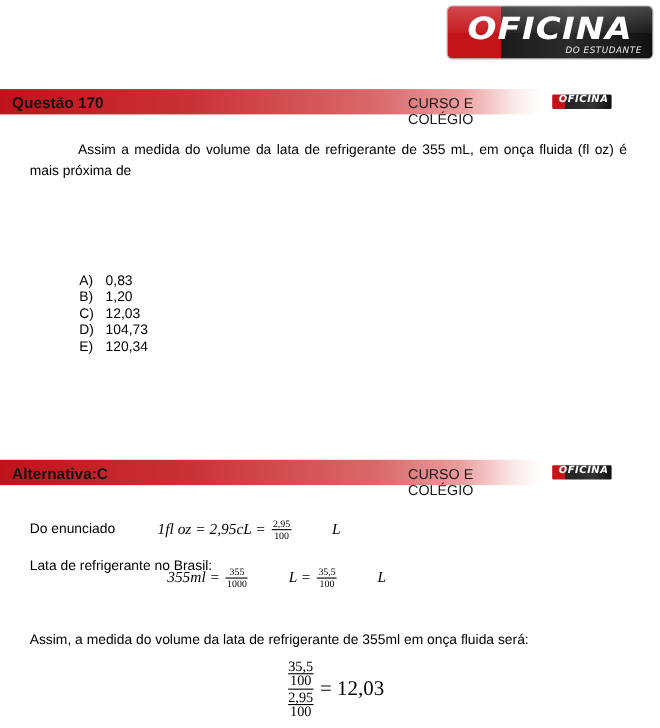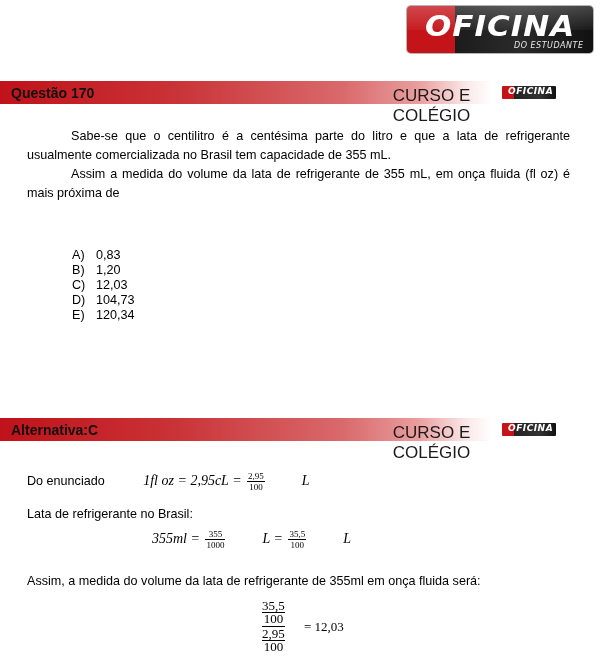--- a/index.html
+++ b/index.html
@@ -30,21 +30,21 @@
 
     
     .bar {
       position: absolute; left: 0; width: 492px; height: 23px;
       background: linear-gradient(90deg, #c0121a 0%, #c93236 35%, #d96a6c 70%, #ea9d9e 85%, #fbe9e9 95%, #ffffff 100%);
     }
     .bar .bar-title {
       position: absolute; left: 11px; top: 4px; font-size: 14px; font-weight: bold; color: #111;
     }
     .bar .bar-right {
-      position: absolute; left: 371px; top: 5px; font-size: 17px; color: #1a1a1a; text-align: center;
+      position: absolute; left: 371px; top: 5px; font-size: 13px; color: #1a1a1a;
     }
     .bar .mini-logo {
       position: absolute; left: 502px; top: 5px; width: 54px; height: 13px;
       background: linear-gradient(90deg, #c4141a 0%, #c4141a 22%, #222 22%, #333 70%, #111 100%);
       border-radius: 1px;
     }
     .bar .mini-logo span {
       position: absolute; left: 6px; top: 0px; font-size: 9px; font-weight: bold; font-style: italic;
       color: #fff; letter-spacing: 0.5px; font-family: "DejaVu Sans", sans-serif;
     }
@@ -74,40 +74,39 @@
     .frac .den { display: block; font-size: 9px; line-height: 10px; padding: 0 1px; }
 
     .bigfrac {
       position: absolute; left: 262px; top: 600px; font-family: "Liberation Serif", serif; font-size: 13px;
       text-align: center;
     }
     .bigfrac .stack { display: inline-block; vertical-align: middle; text-align: center; }
     .bigfrac .row { display: block; line-height: 12px; }
     .bigfrac .line { border-top: 1px solid #000; display: block; }
     .bigfrac .mainline { border-top: 1.5px solid #000; display: block; margin: 1px 0; }
-    .bigfrac .eq { display: inline-block; vertical-align: middle; margin-left: 16px; font-size: 13px; }
+    .bigfrac .eq { display: inline-block; vertical-align: middle; margin-left: 3px; font-size: 19px; }
   </style>
 </head>
 <body>
 
 <div class="logo">
   <span class="logo-main">OFICINA</span>
   <span class="logo-sub">DO ESTUDANTE</span>
 </div>
 
 <div class="bar" id="bar-q">
   <span class="bar-title">Questão 170</span>
   <span class="bar-right">CURSO E COLÉGIO</span>
   <div class="mini-logo">
     <span>OFICINA</span>
   </div>
 </div>
 
 <div class="q-text">
-  <p>Sabe-se que o centilitro é a centésima parte do litro e que a lata de refrigerante usualmente comercializada no Brasil tem capacidade de 355 mL.</p>
   <p>Assim a medida do volume da lata de refrigerante de 355 mL, em onça fluida (fl oz) é mais próxima de</p>
 </div>
 
 <div class="options">
   <div class="opt">
     <span class="opt-letter">A)</span>
     <span>0,83</span>
   </div>
   <div class="opt">
     <span class="opt-letter">B)</span>
@@ -134,21 +133,21 @@
     <span>OFICINA</span>
   </div>
 </div>
 
 <div class="ans" style="left:27px; top:471px;">
   <span>Do enunciado </span><span class="math">1fl oz = 2,95cL = </span><span class="frac"><span class="num">2,95</span><span class="den">100</span></span><span class="math">L</span>
 </div>
 
 <div class="ans" style="left:27px; top:507px;">Lata de refrigerante no Brasil:</div>
 
-<div class="ans" style="left:117px; top:529px;">
+<div class="ans" style="left:117px; top:515px;">
   <span class="math">355ml = </span><span class="frac"><span class="num">355</span><span class="den">1000</span></span><span class="math">L = </span><span class="frac"><span class="num">35,5</span><span class="den">100</span></span><span class="math">L</span>
 </div>
 
 <div class="ans" style="left:27px; top:574px;text-align:right;">Assim, a medida do volume da lata de refrigerante de 355ml em onça fluida será:</div>
 
 <div class="bigfrac">
   <span class="stack">
     <span class="row">35,5</span>
     <span class="line"></span>
     <span class="row">100</span>

